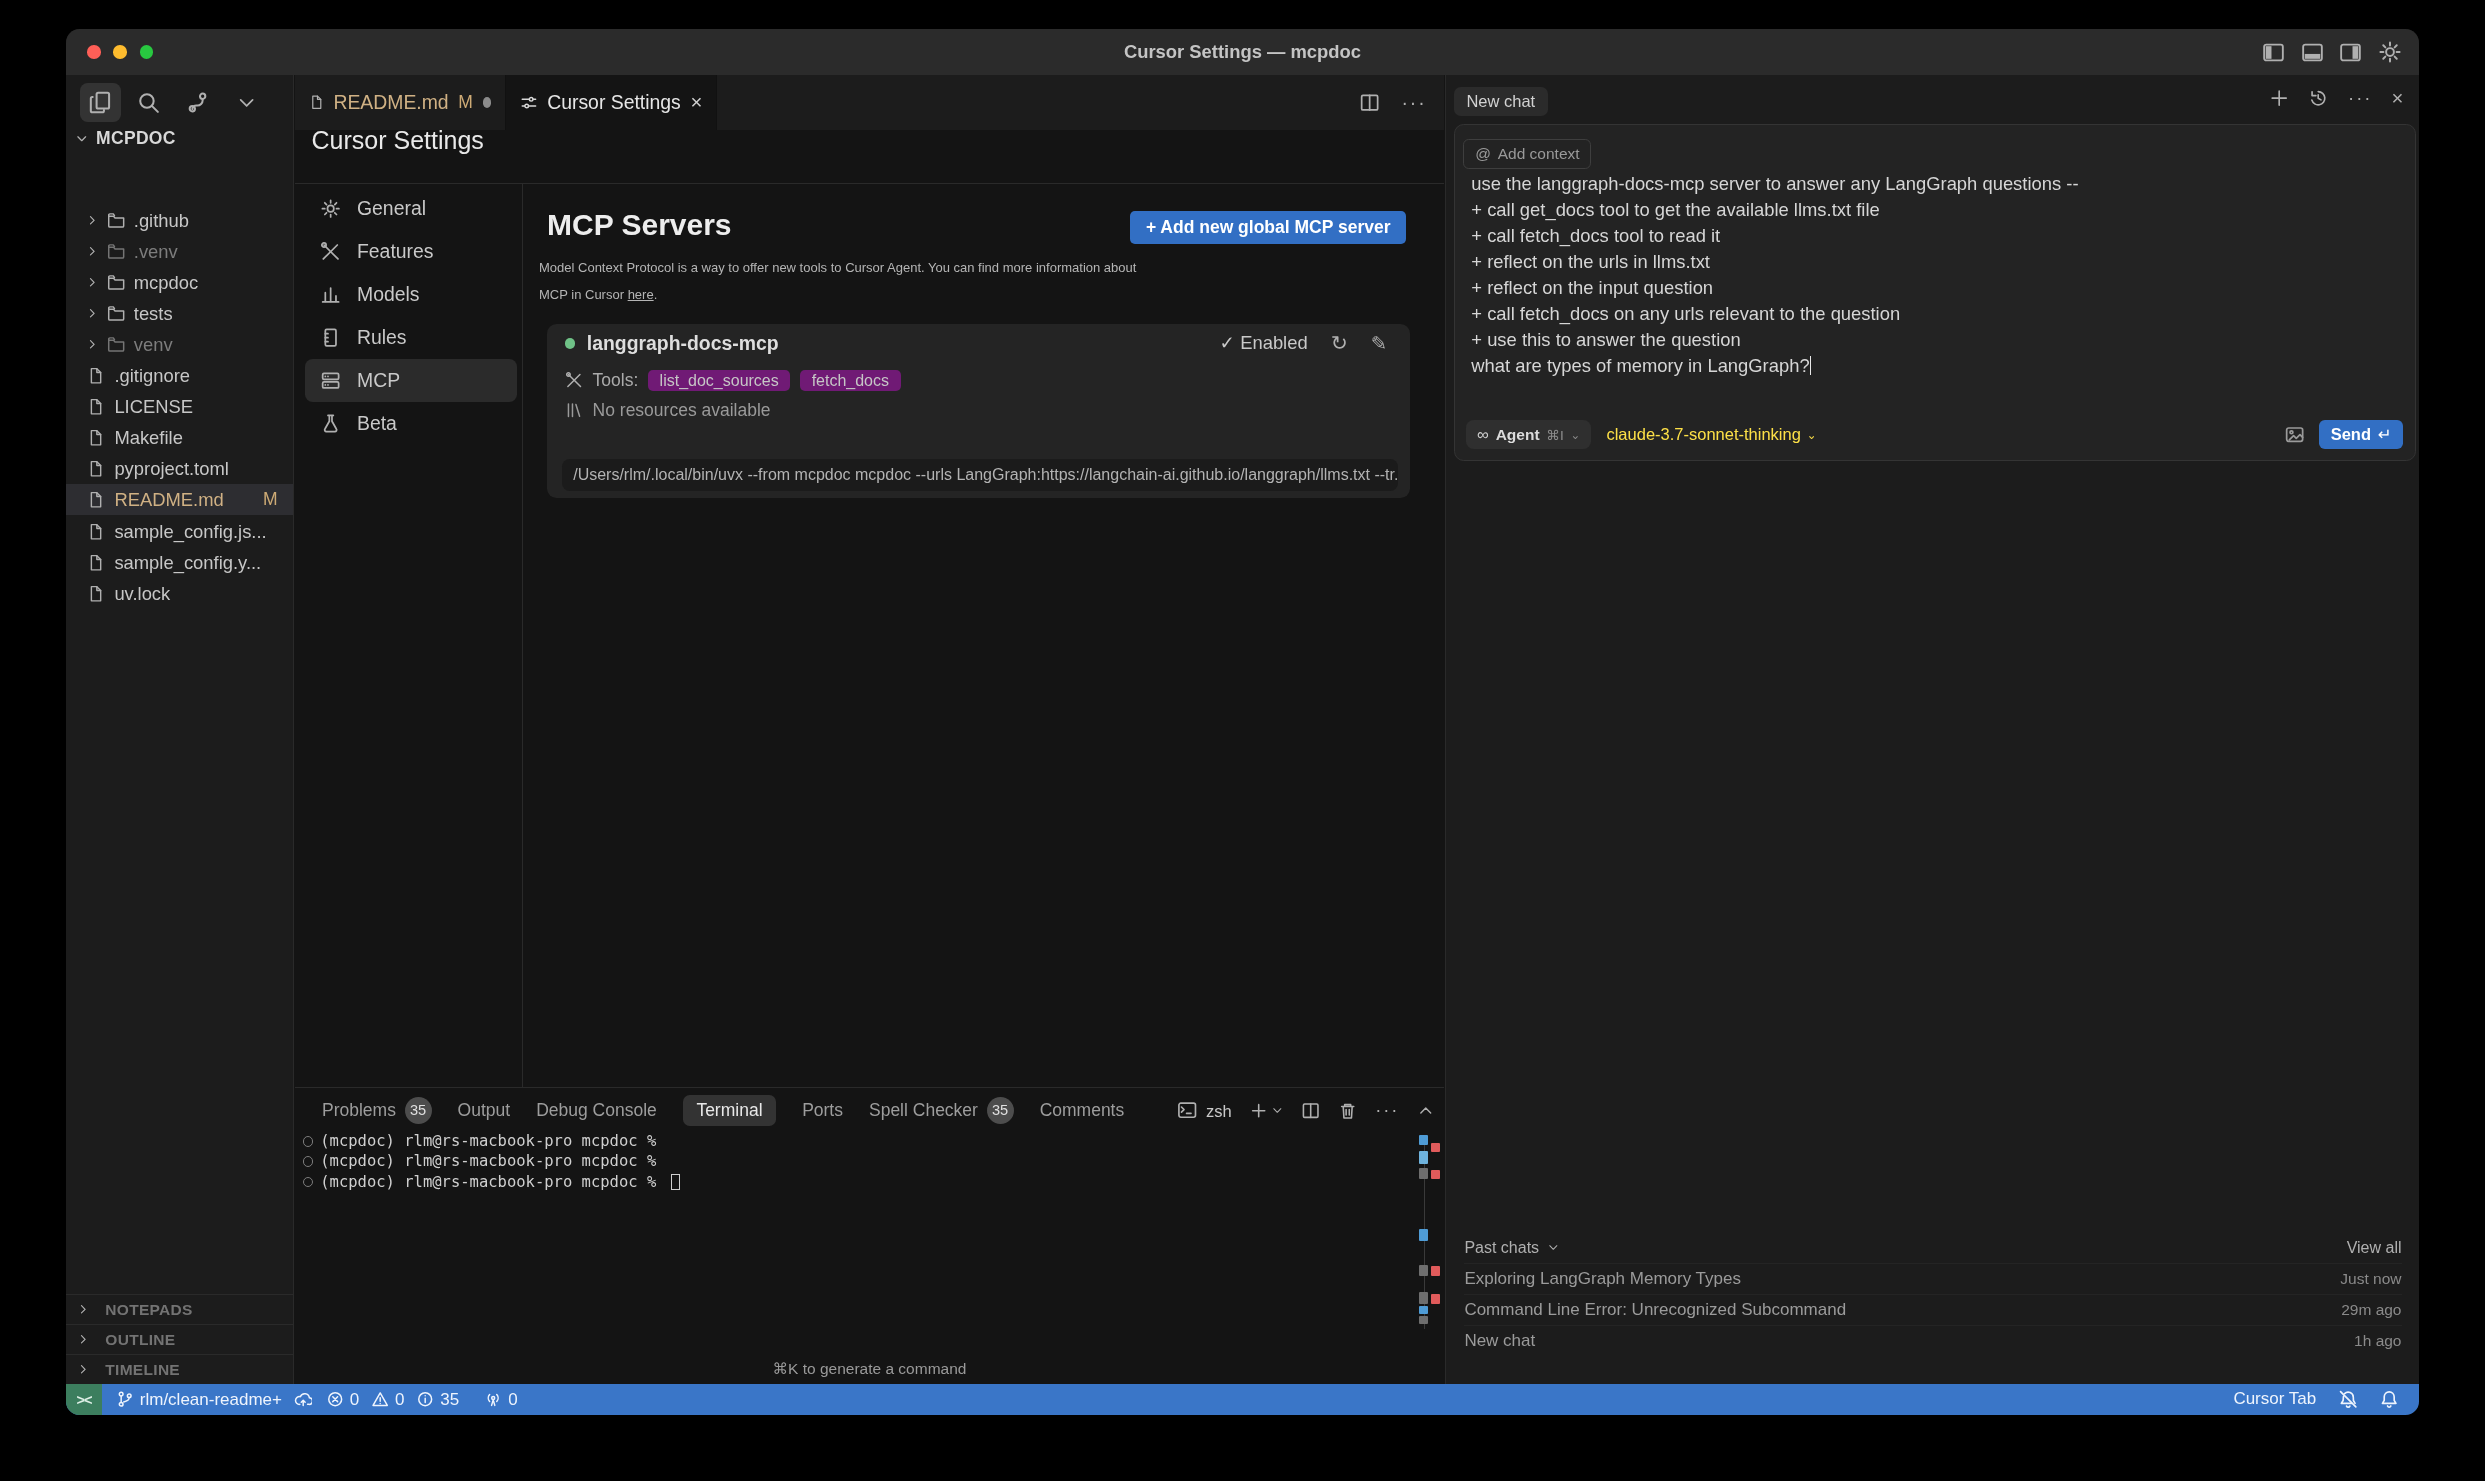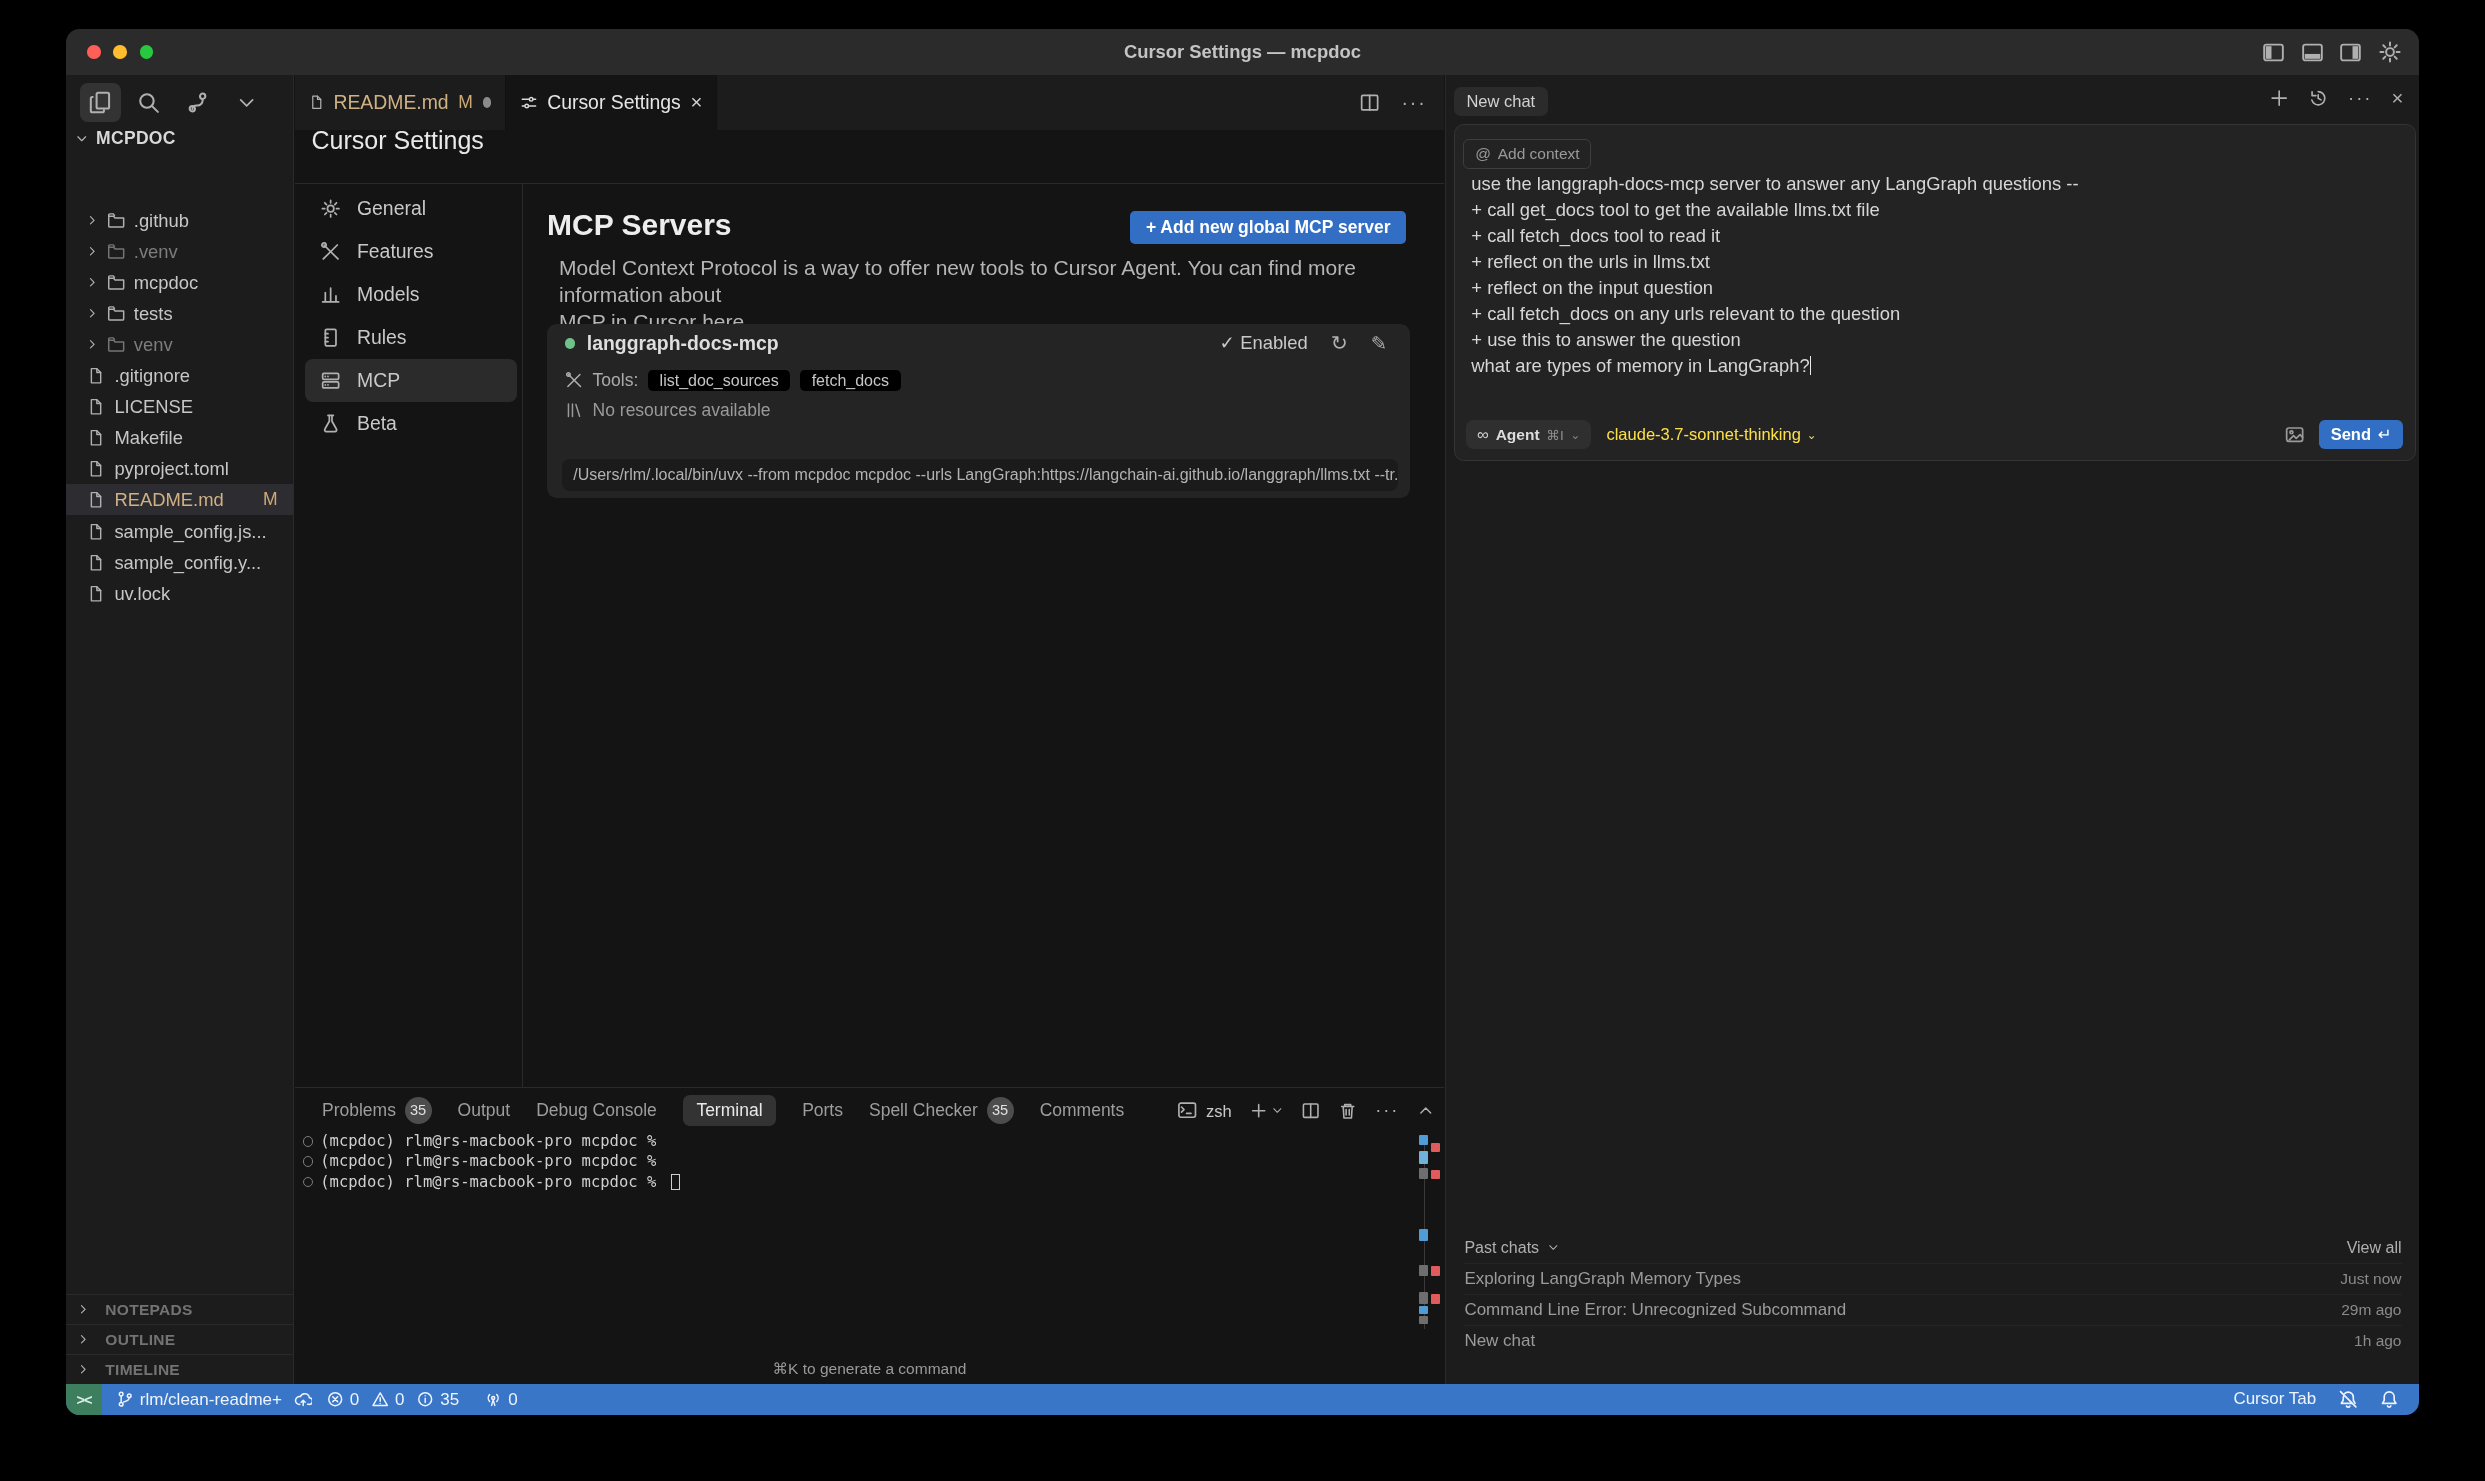--- a/index.html
+++ b/index.html
@@ -56,30 +56,30 @@
   .settings-title { position:absolute; left:16.5px; top:51px; font-size:25px; font-weight:500; color:#e9e9e9; }
   .hdiv { position:absolute; left:0; right:0; top:108px; height:1px; background:#2a2a2a; }
   .vdiv { position:absolute; left:227px; top:109px; bottom:297px; width:1px; background:#2a2a2a; }
   .snav { position:absolute; left:9.7px; top:112px; width:212px; }
   .snav-item { height:43px; display:flex; align-items:center; gap:15.5px; padding-left:15.5px;
     color:#c9c9c9; font-size:19.4px; border-radius:7.8px; }
   .snav-item.sel { background:#2b2b2b; }
   .mcp-heading { position:absolute; left:252px; top:133px; font-size:30px; font-weight:600; color:#ededed; }
   .add-btn { position:absolute; right:38px; top:136px; height:33px; padding:0 15.5px; background:#326fc4;
     border-radius:4.9px; color:#fff; font-size:17.5px; font-weight:600; display:flex; align-items:center; }
-  .mcp-desc { position:absolute; left:264px; top:179px; font-size:21px; color:#b5b5b5; line-height:27px; }
+  .mcp-desc { position:absolute; left:244px; top:179px; font-size:13px; color:#b5b5b5; line-height:27px; }
   .mcp-desc a { color:#b5b5b5; text-decoration:underline; }
   .server-card { position:absolute; left:252px; top:249px; width:863px; height:174px; background:#242424; border-radius:9.7px; }
   .sc-row { position:absolute; left:17.5px; right:23px; display:flex; align-items:center; }
   .sc-name-row { top:5.8px; height:27px; gap:11.6px; }
   .sdot { width:10.7px; height:10.7px; border-radius:50%; background:#6fc287; }
   .sname { color:#dedede; font-size:19.4px; font-weight:600; }
   .enabled-wrap { margin-left:auto; display:flex; align-items:center; gap:23px; color:#c9c9c9; font-size:18.4px; }
   .sc-tools-row { top:44px; height:25px; gap:9.7px; color:#ababab; font-size:17.5px; }
-  .chip { background:#000000; border-radius:4.9px; padding:1.9px 11.6px; color:#c6c6c6; font-size:16px;text-align:center; }
+  .chip { background:#701a75; border-radius:4.9px; padding:1.9px 11.6px; color:#c6c6c6; font-size:16px;text-align:center; }
   .sc-res-row { top:75px; height:23px; gap:9.7px; color:#9a9a9a; font-size:17.5px; }
   .sc-cmd-row { top:105px; height:23px; gap:9.7px; color:#b8b8b8; font-size:17.5px; }
   .cmd-box { position:absolute; left:14.6px; right:11.6px; top:135px; height:32px; background:#1b1b1b;
     border-radius:7.8px; display:flex; align-items:center; padding:0 11.6px; color:#b3b3b3; font-size:16px; white-space:nowrap; overflow:hidden; }
 
   
   .termpanel { position:absolute; left:0; right:0; top:1012px; bottom:0; background:#141414; border-top:1px solid #2a2a2a; }
   .ptabs { position:absolute; left:27px; top:4.9px; right:9.7px; height:35px; display:flex; align-items:center; gap:26px;
     color:#9d9d9d; font-size:17.5px; white-space:nowrap; }
   .ptab { display:flex; align-items:center; gap:8.7px; }

